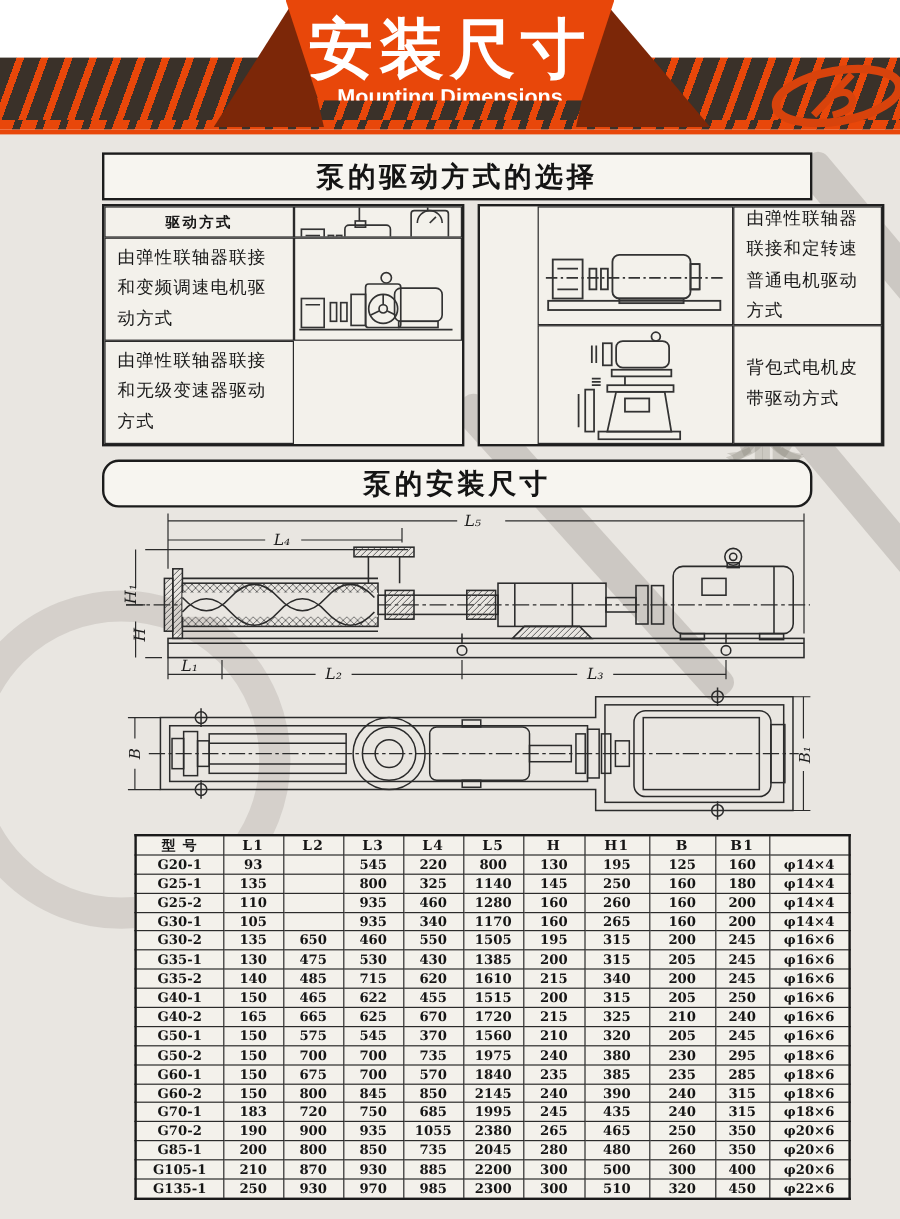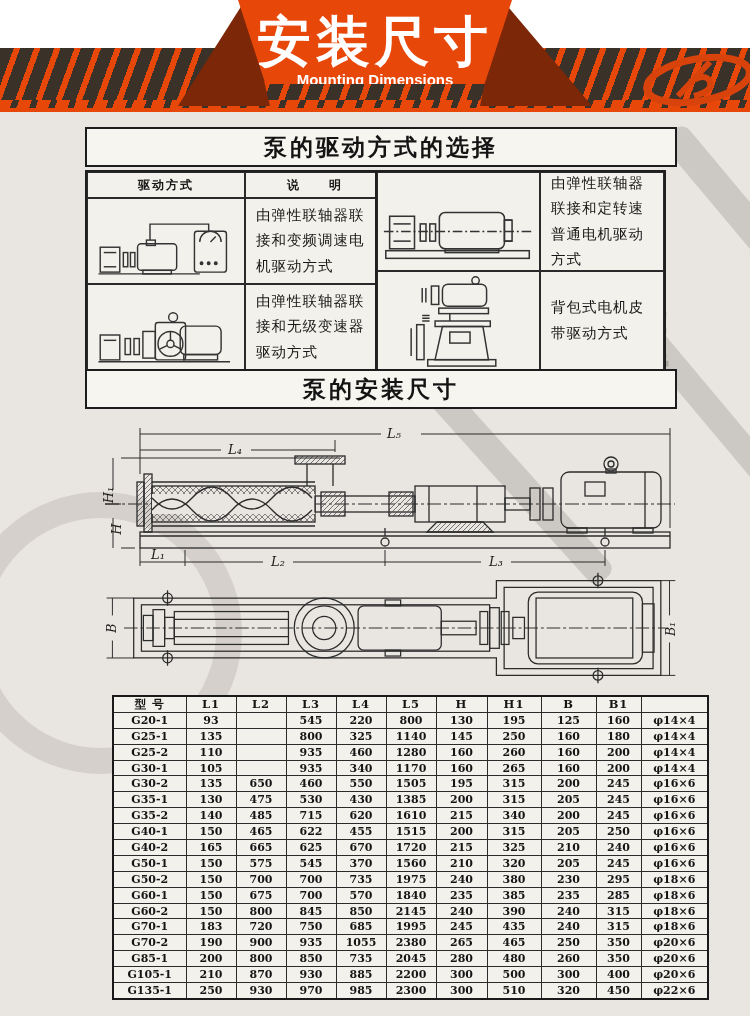--- a/index.html
+++ b/index.html
@@ -12,41 +12,41 @@
         background:repeating-linear-gradient(110deg,#3a3129 0 13px,#e8470a 13px 19px);}
   .band-b{position:absolute;top:100px;left:0;width:750px;height:8px;
         background:repeating-linear-gradient(110deg,#e8470a 0 12px,#3a3129 12px 18px);}
   .band-s{position:absolute;top:108px;left:0;width:750px;height:6px;background:#e8470a;}
   .tri{position:absolute;top:0;height:106px;background:#7c2708;}
   .tri-l{left:178px;width:92px;clip-path:polygon(73% 0,100% 100%,0 100%);}
   .tri-r{left:480px;width:112px;clip-path:polygon(20% 0,100% 100%,0 100%);}
   .banner{position:absolute;top:0;left:238px;width:274px;height:84px;background:#e8470a;
           clip-path:polygon(0 0,100% 0,90% 100%,10% 100%);text-align:center;color:#fff;}
   .banner-cn{font-size:54px;font-weight:bold;letter-spacing:5px;margin-top:12px;line-height:1.1;}
-  .banner-en{font-size:15px;font-weight:bold;margin-top:0;}
+  .banner-en{font-size:18px;font-weight:bold;margin-top:0;}
   .logo{position:absolute;top:50px;right:-16px;width:128px;height:60px;}
 
   
   .content{position:absolute;top:112px;left:0;width:750px;height:904px;background:#e9e6e1;}
   .wm{position:absolute;z-index:1;}
   .wm-bar{background:rgba(140,134,126,.30);border-radius:10px;}
   .wm-ring{border:26px solid rgba(140,134,126,.22);border-radius:50%;background:transparent;}
   .wm-txt{color:rgba(130,124,116,.28);font-weight:bold;font-size:64px;writing-mode:vertical-rl;letter-spacing:8px;}
 
   .titlebox{position:absolute;left:85px;width:588px;height:36px;background:#f7f5f0;border:2px solid #1c1c1c;
             display:flex;align-items:center;justify-content:center;font-size:23px;font-weight:bold;
             letter-spacing:3px;color:#141414;z-index:2;font-family:Liberation Mono, monospace;}
 
   .dtable{position:absolute;top:58px;background:#f3f1eb;border:2px solid #1f1f1f;z-index:2;
           display:grid;color:#181818;}
   .dtable .cell{border:1px solid #2a2a2a;display:flex;align-items:center;justify-content:center;overflow:hidden;}
   .dtable .hd{font-size:12px;font-weight:bold;letter-spacing:2px;}
   .dtable .desc{font-size:14.5px;line-height:1.75;letter-spacing:1px;padding:6px 10px;justify-content:flex-start;text-align:left;}
   .lt{left:85px;width:298px;height:198px;grid-template-columns:158px 1fr;grid-template-rows:26px 1fr 1fr;}
-  .rt{left:375px;width:287px;height:198px;grid-template-columns:163px 1fr;grid-template-rows:1fr 1fr;}
+  .rt{left:398px;width:287px;height:198px;grid-template-columns:163px 1fr;grid-template-rows:1fr 1fr;padding-left:48px;}
   .diagram{stroke:#333;fill:none;stroke-width:1.6;}
 
   .drawing{position:absolute;z-index:2;}
   .tech{stroke:#2b2b2b;fill:none;stroke-width:1.3;}
   .dim{stroke:#2b2b2b;fill:none;stroke-width:1;}
   .dimtxt{font-family:"DejaVu Serif",serif;font-size:13px;font-style:italic;fill:#1c1c1c;stroke:none;}
 
   table.dims{position:absolute;left:83px;top:583px;width:595px;border-collapse:collapse;z-index:2;
              background:#f3f1eb;border:2px solid #1a1a1a;table-layout:fixed;margin-left:29px;}
   table.dims th,table.dims td{border:1px solid #2b2b2b;height:14.9px;padding:0;text-align:center;
@@ -81,21 +81,20 @@
     <div class="wm wm-bar" style="left:330px;top:330px;width:330px;height:28px;transform:rotate(48deg);"></div>
     <div class="wm wm-ring" style="left:-40px;top:380px;width:230px;height:230px;"></div>
     <div class="wm wm-txt" style="left:596px;top:150px;">正奥泵业</div>
 
     <div class="titlebox" style="top:15px;">
       <span>泵的驱动方式的选择</span>
     </div>
 
     <div class="dtable lt">
       <div class="cell hd">驱动方式</div>
-      <div class="cell hd">说　　明</div>
       <div class="cell">
         <svg class="diagram" width="150" height="80" viewBox="0 0 160 90">
           <line x1="4" y1="82" x2="118" y2="82"></line>
           <rect x="6" y="52" width="22" height="28"></rect>
             <line x1="10" y1="58" x2="24" y2="58"></line>
             <line x1="10" y1="74" x2="24" y2="74"></line>
           <rect x="32" y="58" width="5" height="16"></rect>
             <rect x="40" y="58" width="5" height="16"></rect>
           <rect x="48" y="48" width="44" height="30" rx="4"></rect>
           <rect x="54" y="78" width="32" height="4"></rect>
@@ -166,21 +165,21 @@
             <line x1="18" y1="58" x2="18" y2="88"></line>
           <line x1="30" y1="44" x2="38" y2="44"></line>
             <line x1="30" y1="47" x2="38" y2="47"></line>
             <line x1="30" y1="50" x2="38" y2="50"></line>
           <rect x="36" y="92" width="74" height="7"></rect>
         </svg>
       </div>
       <div class="cell desc">背包式电机皮带驱动方式</div>
     </div>
 
-    <div class="titlebox" style="top:257px;">
+    <div class="titlebox" style="top:271px;border-radius:14px;">
       <span>泵的安装尺寸</span>
     </div>
 
     <div class="drawing" style="left:85px;top:312px;width:600px;height:146px;">
       <svg width="600" height="146" viewBox="0 0 600 146">
         <defs>
           <pattern id="xh" width="6" height="6" patternUnits="userSpaceOnUse">
             <path d="M0,6 L6,0 M0,0 L6,6" stroke="#555" stroke-width=".7"></path>
           </pattern>
           <pattern id="hh" width="5" height="5" patternUnits="userSpaceOnUse">

